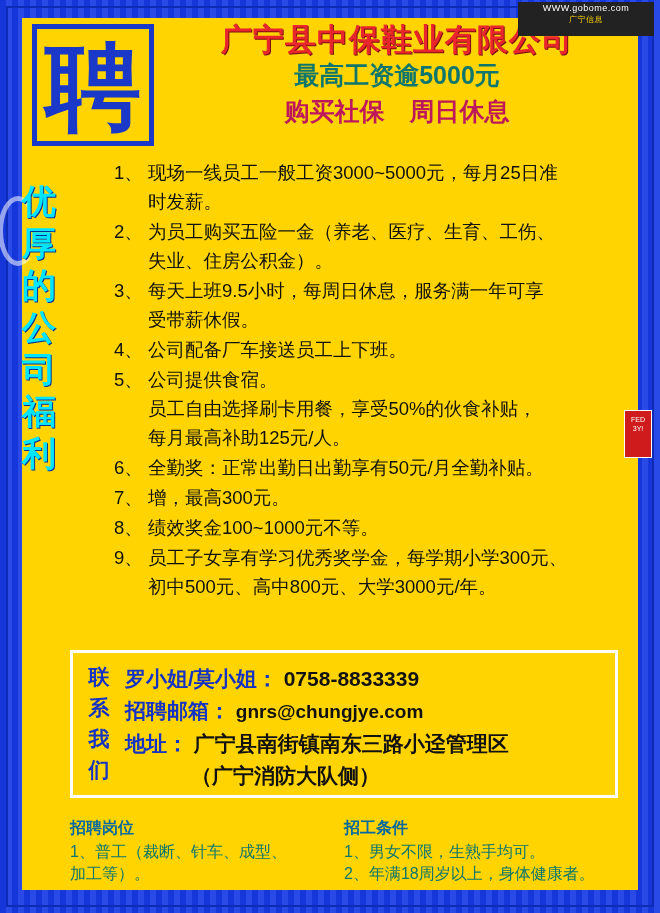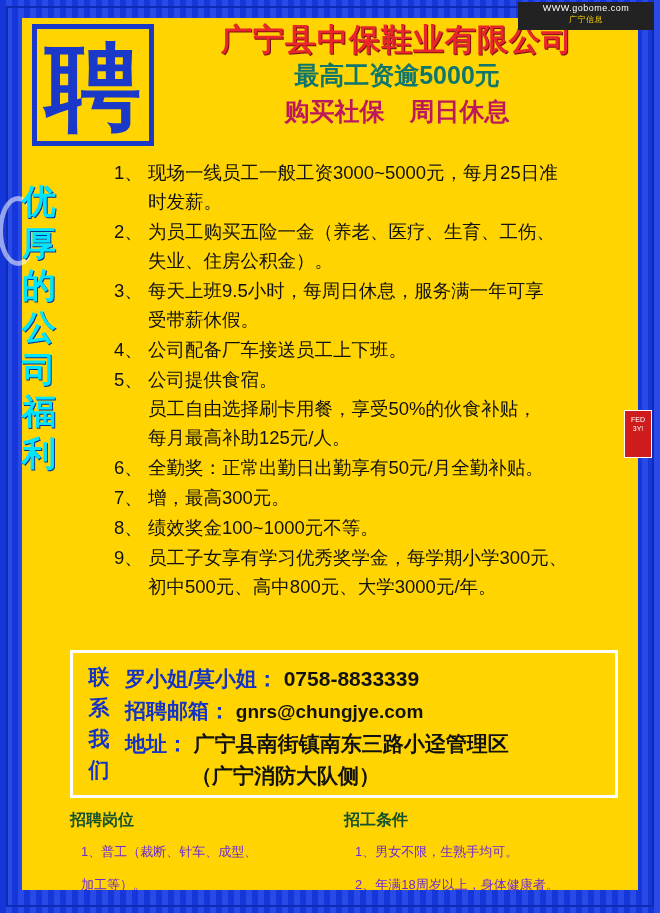--- a/index.html
+++ b/index.html
@@ -31,21 +31,21 @@
     border: 2px solid #0e2bb5;
     box-sizing: border-box;
   }
 
   
   .watermark {
     position: absolute;
     right: 6px;
     top: 2px;
     width: 136px;
-    height: 28px;
+    height: 34px;
     background: #222;
     color: #fff;
     font-size: 9px;
     line-height: 11px;
     text-align: center;
     z-index: 40;
     padding-top: 1px;
     box-sizing: border-box;
     letter-spacing: 0.5px;
   }
@@ -222,30 +222,30 @@
   
   .bottom {
     position: absolute;
     left: 48px;
     top: 792px;
     width: 548px;
     display: flex;
   }
   .bcol { width: 50%; box-sizing: border-box; padding-right: 10px; }
   .bcol h4 {
-    margin: 0 0 3px 0;
-    color: #14532d;
+    margin: 8px 0 3px 0;
+    color: #0369a1;
     font-size: 16px;
     font-weight: bold;
     line-height: 20px;
   }
   .bcol p {
-    margin: 11px;
-    color: #6d28d9;
-    font-size: 13px;
+    margin: 0;
+    color: #0f766e;
+    font-size: 16px;
     line-height: 22px;
   }
 
   
   .swirl {
     position: absolute;
     left: -2px;
     top: 196px;
     width: 30px;
     height: 60px;

